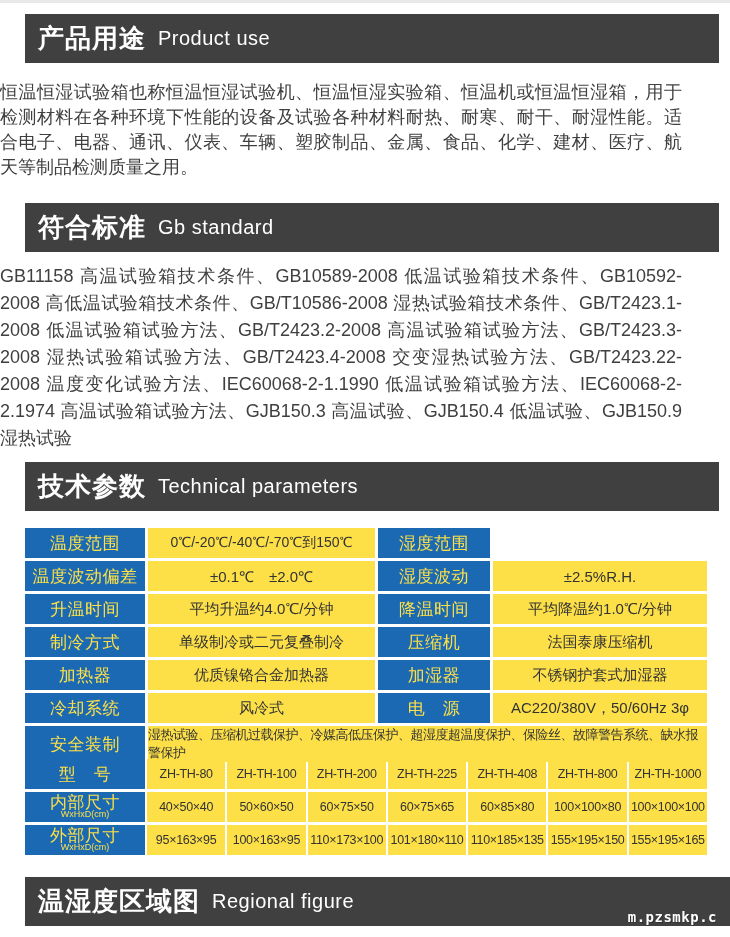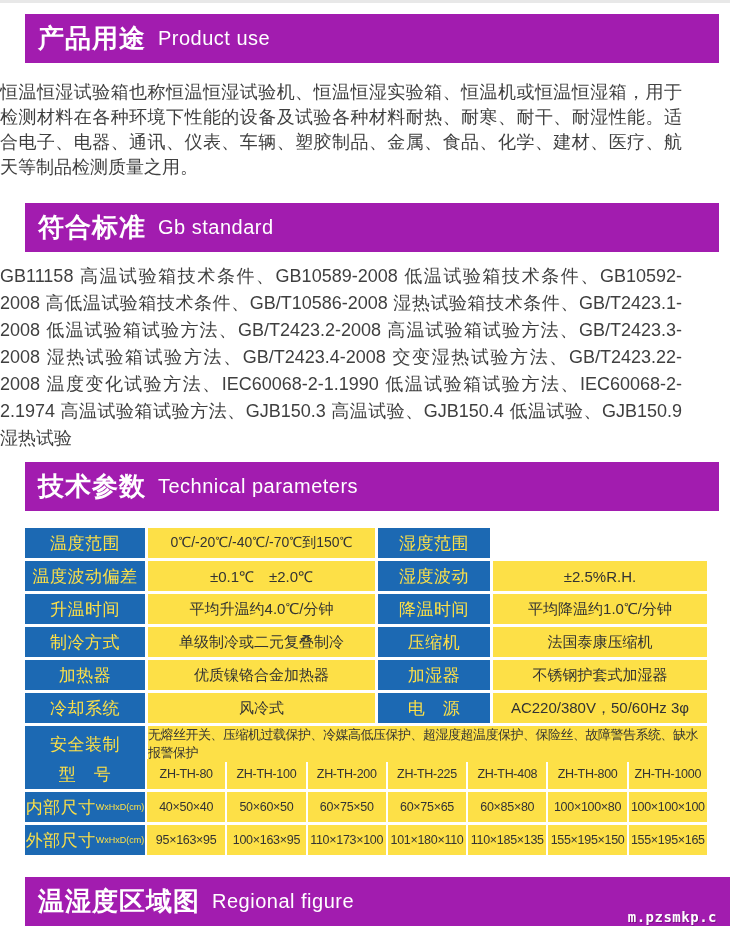--- a/index.html
+++ b/index.html
@@ -11,21 +11,21 @@
     overflow:hidden;
     font-family:"Liberation Sans", sans-serif;
     color:#3d3d3d;
   }
   .top-strip { height:3px; background:#e8e8e8; }
 
   
   .band {
     margin-left:25px;
     width:694px; height:49px;
-    background:#a21caf;
+    background:#404040;
     display:flex; align-items:center;
     padding-left:13px;
   }
   .band-zh { color:#ffffff; font-size:26px; font-weight:bold; letter-spacing:1px; }
   .band-en { color:#ffffff; font-size:20px; margin-left:12px; letter-spacing:0.5px; }
   .band1 { margin-top:11px; }
   .band2 { margin-top:23px; }
   .band3 { margin-top:10px; }
   .band4 { margin-top:22px; width:705px; }
 
@@ -46,21 +46,21 @@
     height:30px;
     margin-bottom:3px;
   }
   .trow-safety { display:grid; grid-template-columns:120px 559px; column-gap:3px; height:30px; margin-bottom:3px; }
   .trow-7 { display:grid; grid-template-columns:120px repeat(7,1fr); column-gap:2px; height:30px; margin-bottom:3px; }
   .lbl {
     background:#1c69b3; color:#fde047;
     display:flex; align-items:center; justify-content:center;
     font-size:17px; letter-spacing:0.5px;
   }
-  .lbl2 { flex-direction:row; line-height:15px; }
+  .lbl2 { flex-direction:column; line-height:15px; }
   .lbl2 .sub { font-size:9px; letter-spacing:0; line-height:9px; }
   .val {
     background:#fde047; color:#333333;
     display:flex; align-items:center; justify-content:center;
     font-size:15px;
   }
   .val-sm { font-size:14px; }
   .val-xs { font-size:13px; letter-spacing:-0.5px; }
   .val-cell7 { font-size:12.5px; letter-spacing:-0.3px; }
   .red { color:#e8121c; margin-left:5px; }
@@ -136,21 +136,21 @@
 
     <div class="trow">
       <div class="lbl">冷却系统</div>
       <div class="val">风冷式</div>
       <div class="lbl">电　源</div>
       <div class="val">AC220/380V，50/60Hz 3φ</div>
     </div>
 
     <div class="trow-safety">
       <div class="lbl">安全装制</div>
-      <div class="val val-xs">无熔丝开关、压缩机过载保护、冷媒高低压保护、超湿度超温度保护、保险丝、故障警告系统、缺水报警保护</div>
+      <div class="val val-xs">湿热试验、压缩机过载保护、冷媒高低压保护、超湿度超温度保护、保险丝、故障警告系统、缺水报警保护</div>
     </div>
 
     <div class="trow-7">
       <div class="lbl">型　号</div>
       <div class="val val-cell7">ZH-TH-80</div>
       <div class="val val-cell7">ZH-TH-100</div>
       <div class="val val-cell7">ZH-TH-200</div>
       <div class="val val-cell7">ZH-TH-225</div>
       <div class="val val-cell7">ZH-TH-408</div>
       <div class="val val-cell7">ZH-TH-800</div>

